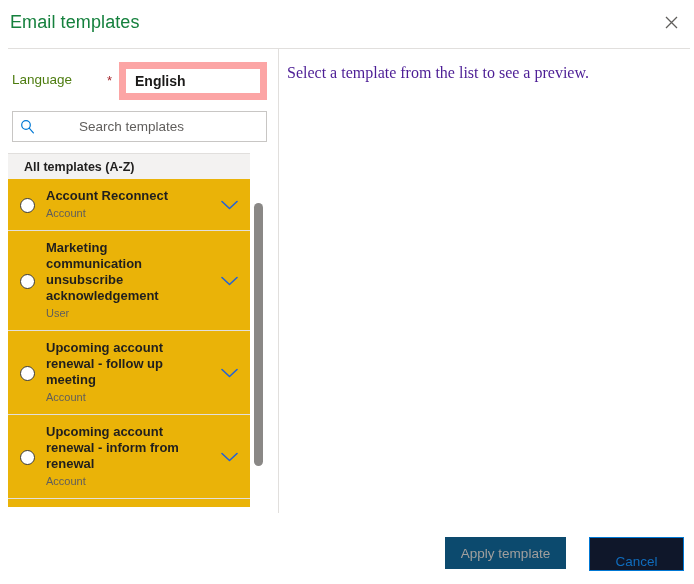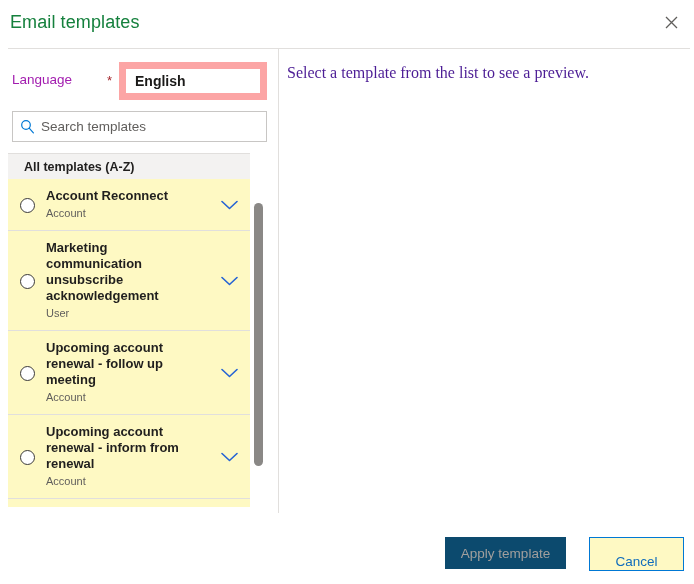--- a/index.html
+++ b/index.html
@@ -63,21 +63,21 @@
   }
   #language-row {
     position: absolute;
     left: 0; top: 13px;
     width: 278px; height: 38px;
   }
   #language-label {
     position: absolute;
     left: 12px; top: 10px;
     font-size: 13.5px;
-    color: #a21caf;
+    color: #4d7c0f;
   }
   #language-required {
     position: absolute;
     left: 107px; top: 12px;
     font-size: 13px;
     color: #a4262c;
     line-height: 1;
   }
   #language-value-box {
     position: absolute;
@@ -93,21 +93,21 @@
     font-weight: 700;
     color: #1b1a19;
   }
 
   #search-box {
     position: absolute;
     left: 12px; top: 62px;
     width: 255px; height: 31px;
     border: 1px solid #c8c6c4;
     background: #ffffff;
-    display: flex; align-items: center;
+    display: flex; align-items: center; gap: 38px;
   }
   #search-icon {
     width: 28px; height: 29px;
     display: flex; align-items: center; justify-content: center;
     flex: none;
   }
   #search-input {
     border: none; outline: none;
     background: transparent;
     font-family: "Liberation Sans", sans-serif;
@@ -144,21 +144,21 @@
     overflow: hidden;
   }
   .tmpl-item {
     position: relative;
     width: 242px;
     border-bottom: 1px solid #e1dfdd;
     display: flex;
     align-items: center;
     padding: 9px 0 8px 0;
     cursor: pointer;
-    background: #fef9c3;
+    background: #eab308;
   }
   .tmpl-radio {
     flex: none;
     width: 38px;
     display: flex; align-items: center; justify-content: center;
   }
   .radio-circle {
     width: 15px; height: 15px;
     border: 1.3px solid #3b3a39;
     border-radius: 50%;
@@ -233,21 +233,21 @@
     color: #a19f9d;
     font-family: "Liberation Sans", sans-serif;
     font-size: 13.5px;
     cursor: default;
     padding: 8px;
   }
   #cancel-btn {
     position: absolute;
     right: 10px; top: 23px;
     width: 95px; height: 32px;
-    background: #fef9c3;
+    background: #0f172a;
     border: 1px solid #0078d4;
     color: #0f6cbd;
     font-family: "Liberation Sans", sans-serif;
     font-size: 13.5px;
     cursor: pointer;
     padding: 16px;
   }
 </style>
 </head>
 <body>

